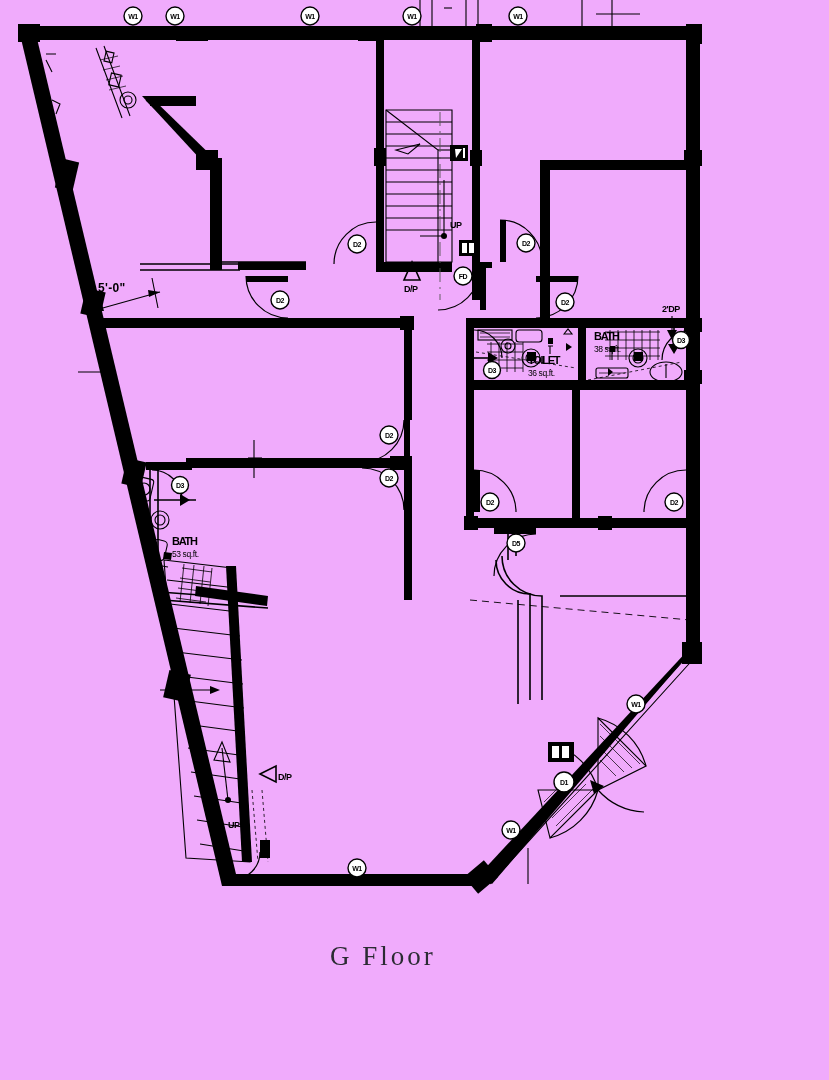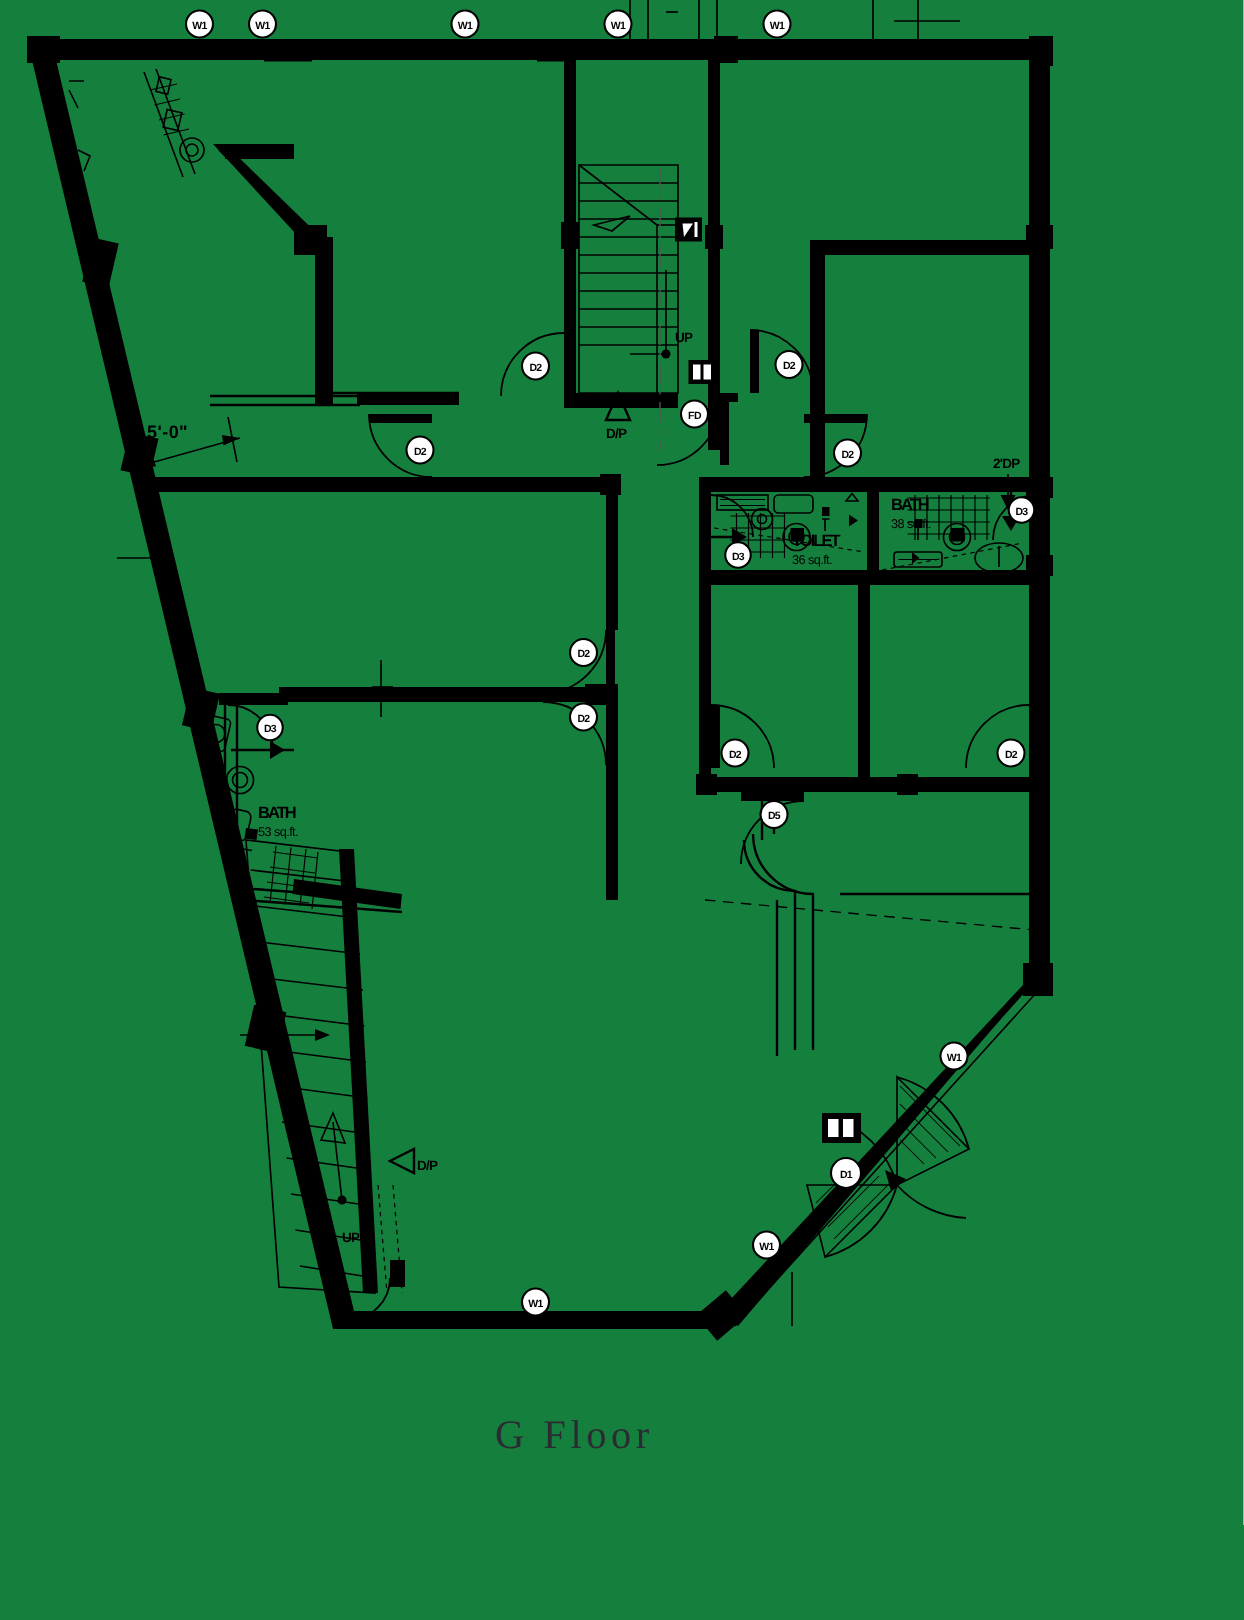--- a/index.html
+++ b/index.html
@@ -1,18 +1,18 @@
 <!DOCTYPE html>
 <html><head>
 <meta charset="utf-8">
 <style>
   html,body{margin:0;padding:0;background:#ffffff;}
   body{width:829px;height:1080px;overflow:hidden;
        font-family:"Liberation Sans",sans-serif;color:#000;}
-  #sheet{position:relative;width:829px;height:1080px;background:#15803d;}
+  #sheet{position:relative;width:829px;height:1080px;background:#f0abfc;}
   svg{display:block;}
   .wall{fill:#000;}
   .thin{fill:none;stroke:#000;stroke-width:1.1;}
   .thin2{fill:none;stroke:#000;stroke-width:1.6;}
   .hair{fill:none;stroke:#000;stroke-width:0.7;}
   .swing{fill:none;stroke:#000;stroke-width:1.2;}
   .dash{fill:none;stroke:#000;stroke-width:0.9;stroke-dasharray:7 5;}
   .dash2{fill:none;stroke:#000;stroke-width:0.8;stroke-dasharray:3 3;}
   .ctr{fill:none;stroke:#555;stroke-width:0.9;stroke-dasharray:14 5 2 5;}
   .tagc{fill:#fff;stroke:#000;stroke-width:1.4;}

